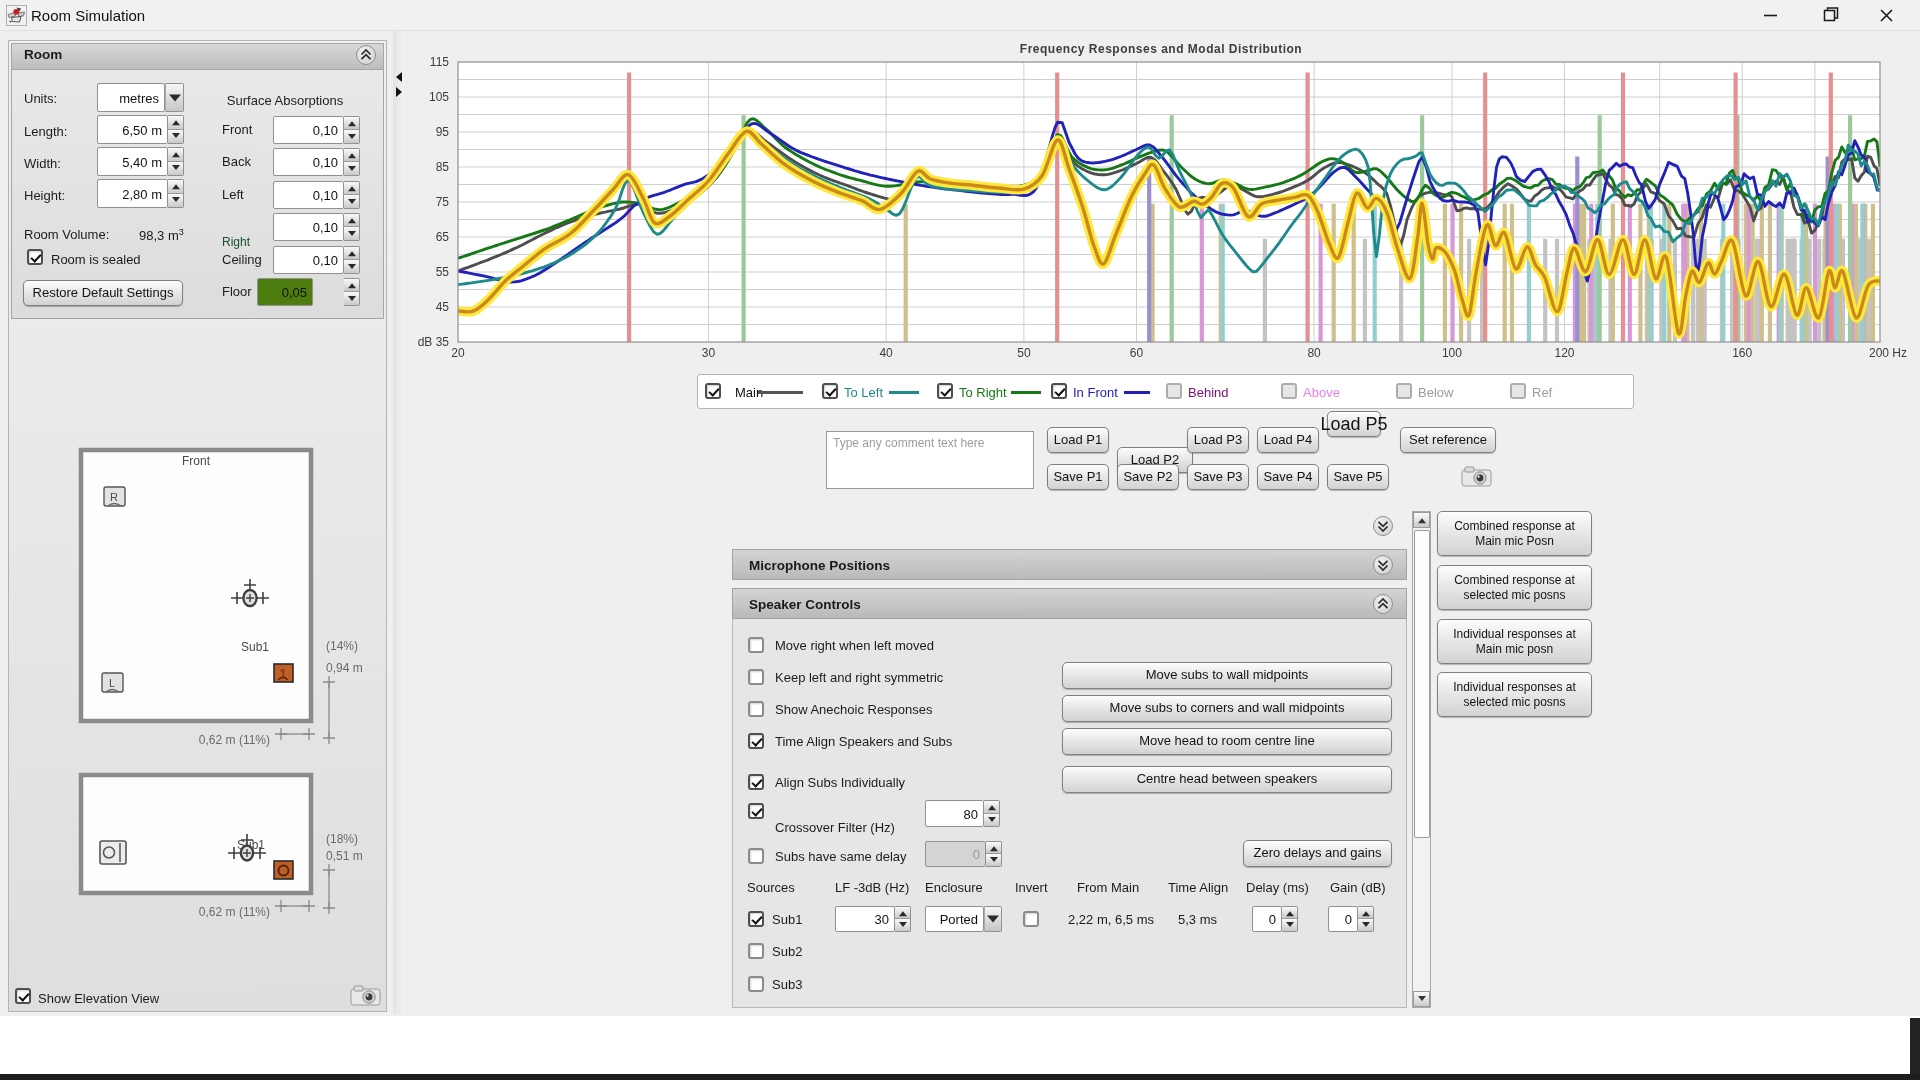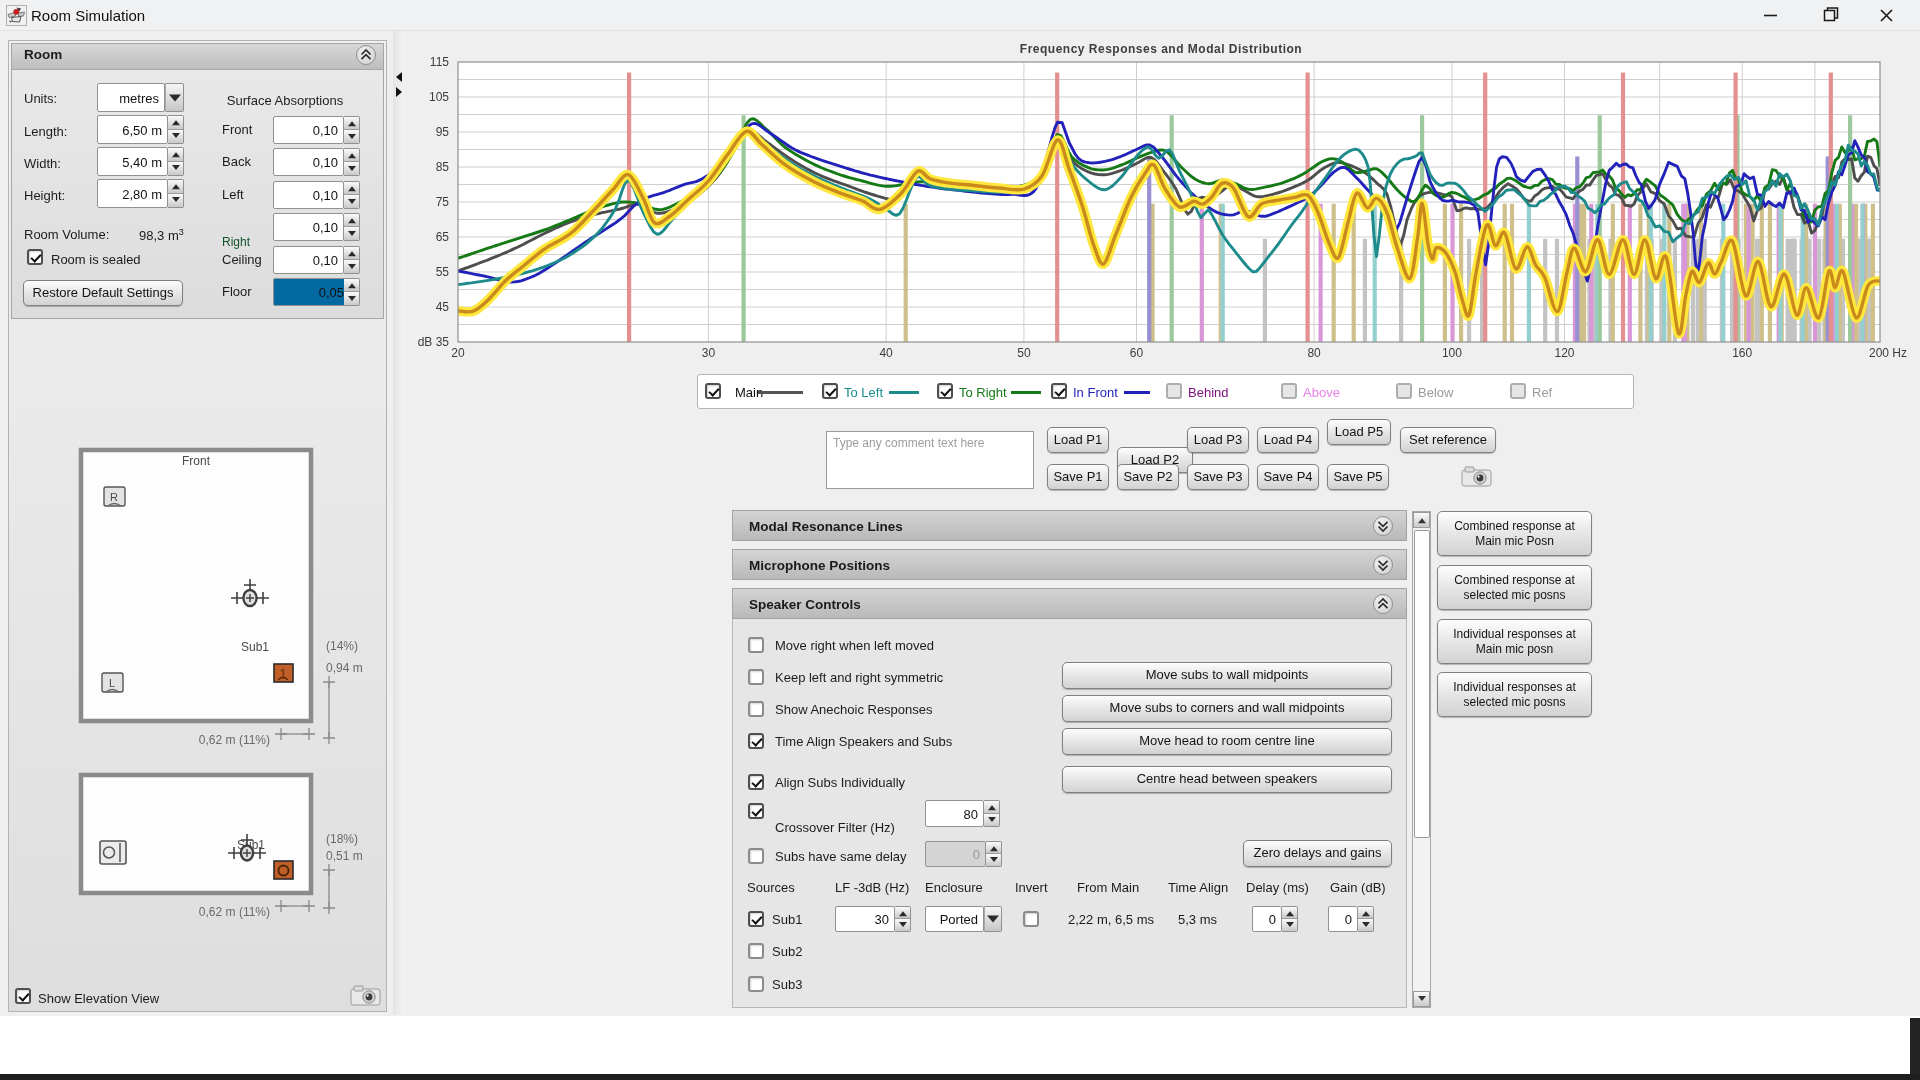--- a/index.html
+++ b/index.html
@@ -166,21 +166,21 @@
     </div>
     <div class="spinbtns" style="left:344px;top:215px;width:16px;height:28px">
       <div class="sb up">
         <div class="tri-u"></div>
       </div>
       <div class="sb dn">
         <div class="tri-d"></div>
       </div>
     </div>
 <div class="lbl" style="font-size:13px;color:#1c1c1c;left:222px;top:253px;">Floor</div>
-<div class="field" style="left:273px;top:247px;width:77px;height:28px;background:#0369a1;color:#111;font-size:13px">
+<div class="field" style="left:257px;top:247px;width:56px;height:28px;background:#4d7c0f;color:#111;font-size:13px">
       <span>0,05</span>
     </div>
     <div class="spinbtns" style="left:344px;top:247px;width:16px;height:28px">
       <div class="sb up">
         <div class="tri-u"></div>
       </div>
       <div class="sb dn">
         <div class="tri-d"></div>
       </div>
     </div>
@@ -451,33 +451,30 @@
 <div class="abs" style="left:826px;top:400px;width:208px;height:58px;background:#fff;border:1px solid #9a9a9a"></div>
 <div class="lbl" style="font-size:12px;color:#9d9d9d;left:833px;top:405px;">Type any comment text here</div>
 <div class="btn" style="left:1047px;top:396px;width:62px;height:26px;font-size:13px">Load P1</div>
 <div class="btn" style="left:1047px;top:433px;width:62px;height:26px;font-size:13px">Save P1</div>
 <div class="btn" style="left:1117px;top:416px;width:76px;height:26px;font-size:13px">Load P2</div>
 <div class="btn" style="left:1117px;top:433px;width:62px;height:26px;font-size:13px">Save P2</div>
 <div class="btn" style="left:1187px;top:396px;width:62px;height:26px;font-size:13px">Load P3</div>
 <div class="btn" style="left:1187px;top:433px;width:62px;height:26px;font-size:13px">Save P3</div>
 <div class="btn" style="left:1257px;top:396px;width:62px;height:26px;font-size:13px">Load P4</div>
 <div class="btn" style="left:1257px;top:433px;width:62px;height:26px;font-size:13px">Save P4</div>
-<div class="btn" style="left:1327px;top:388px;width:64px;height:26px;font-size:13px">Load P5</div>
+<div class="btn" style="left:1327px;top:380px;width:54px;height:26px;font-size:18px">Load P5</div>
 <div class="btn" style="left:1327px;top:433px;width:62px;height:26px;font-size:13px">Save P5</div>
 <div class="btn" style="left:1400px;top:396px;width:96px;height:26px;font-size:13px">Set reference</div>
 <svg class="abs" style="left:1461px;top:433px" width="32" height="24" viewBox="0 0 32 24">
       <rect x="1" y="6" width="29" height="16" rx="2.5" fill="#e8e8e8" stroke="#9a9a9a"></rect>
       <rect x="4" y="3" width="9" height="5" rx="1" fill="#dcdcdc" stroke="#9a9a9a"></rect>
       <circle cx="19" cy="14" r="6.2" fill="#cfcfcf" stroke="#8a8a8a"></circle>
       <circle cx="19" cy="14" r="3.4" fill="#3a3a3a"></circle>
       <circle cx="17.6" cy="12.6" r="1.1" fill="#fff"></circle>
     </svg>
-<div class="acchdr" style="left:732px;top:479px;width:675px;height:31px">
-      <div class="t">Modal Resonance Lines</div>
-    </div>
 <div class="chev" style="left:1373px;top:485px;width:20px;height:20px"></div>
     <svg class="abs" style="left:1373px;top:485px" width="20" height="20">
       <path d="M5.5 5.8 L10.0 10.3 L14.5 5.8" fill="none" stroke="#2b2b2b" stroke-width="1.7"></path>
       <path d="M5.5 10.5 L10.0 15.0 L14.5 10.5" fill="none" stroke="#2b2b2b" stroke-width="1.7"></path>
     </svg>
 <div class="acchdr" style="left:732px;top:518px;width:675px;height:31px">
       <div class="t">Microphone Positions</div>
     </div>
 <div class="chev" style="left:1373px;top:524px;width:20px;height:20px"></div>
     <svg class="abs" style="left:1373px;top:524px" width="20" height="20">

